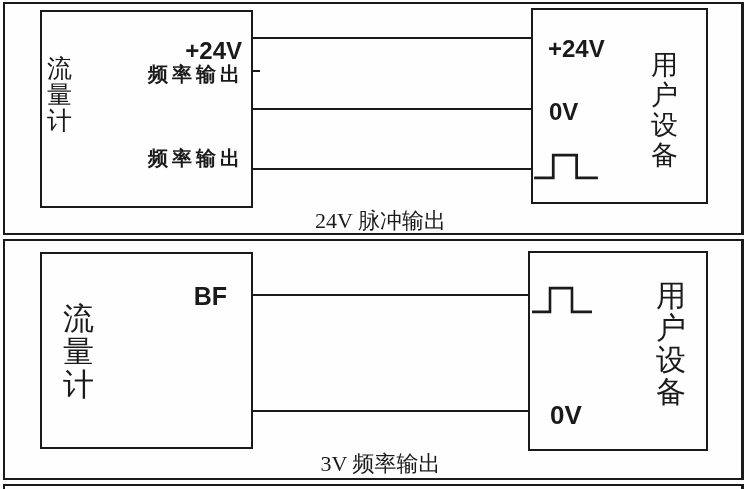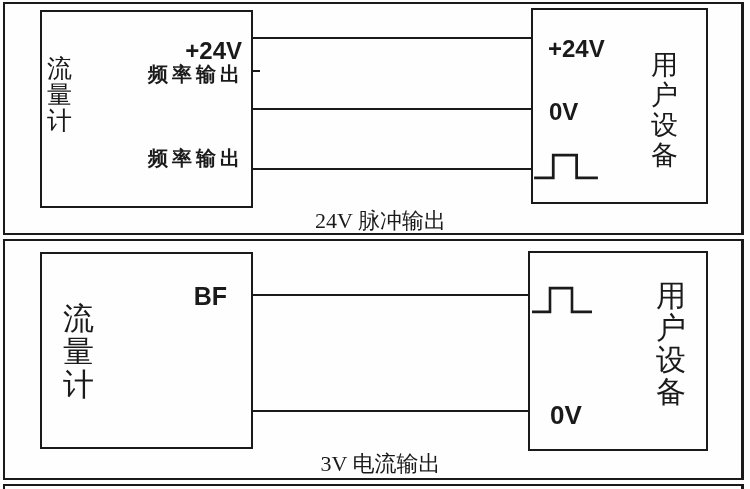--- a/index.html
+++ b/index.html
@@ -91,17 +91,17 @@
   <div class="vtitle bl-title">流量计</div>
   <div class="term ralign t-bf">BF</div>
 
   <div class="dbox box-br"></div>
   <svg class="pulse pulse-bottom" viewBox="0 0 64 26" preserveAspectRatio="none">
     <path d="M2 24 H20 V2 H42 V24 H62" fill="none" stroke="#1a1a1a" stroke-width="2.6"></path>
   </svg>
   <div class="term t-zeroB">0V</div>
   <div class="vtitle br-title">用户设备</div>
 
-  <div class="caption cap-bottom">3V 电流输出</div>
+  <div class="caption cap-bottom">3V 频率输出</div>
 
   <div class="frame frame-next"></div>
 
 </div>
 
 </body></html>

